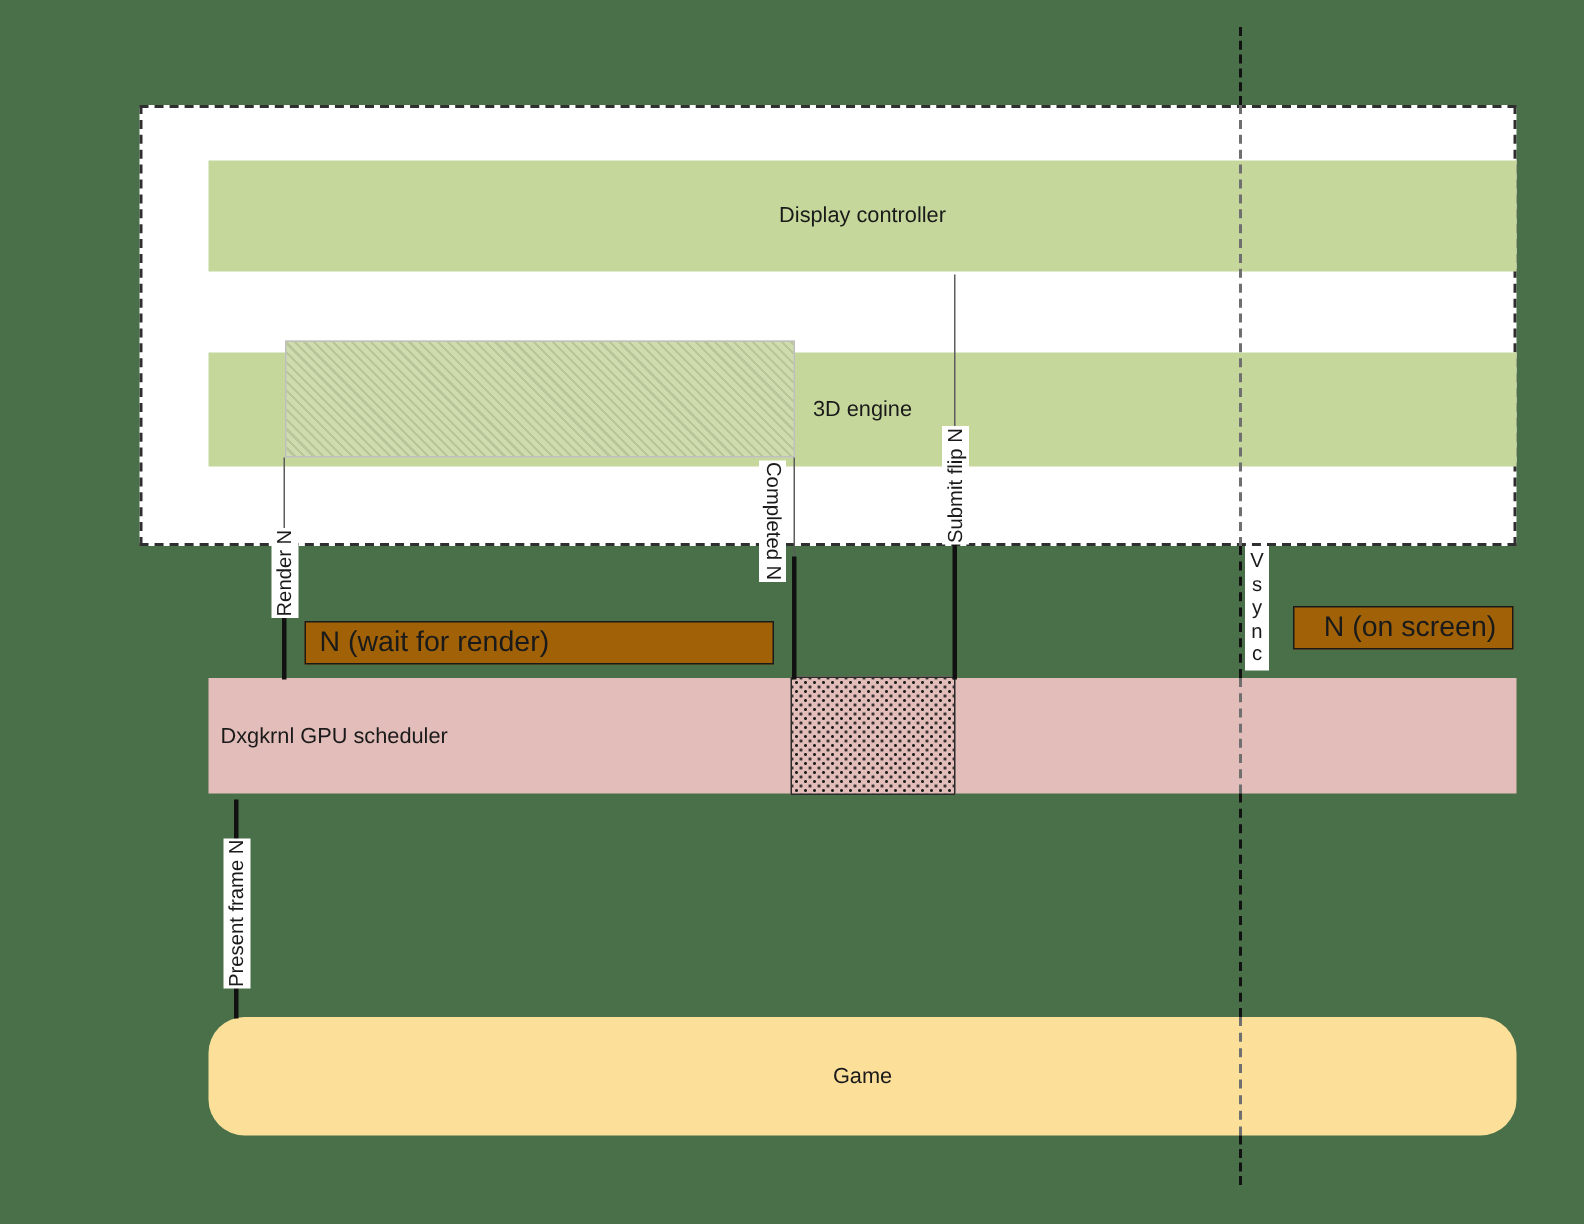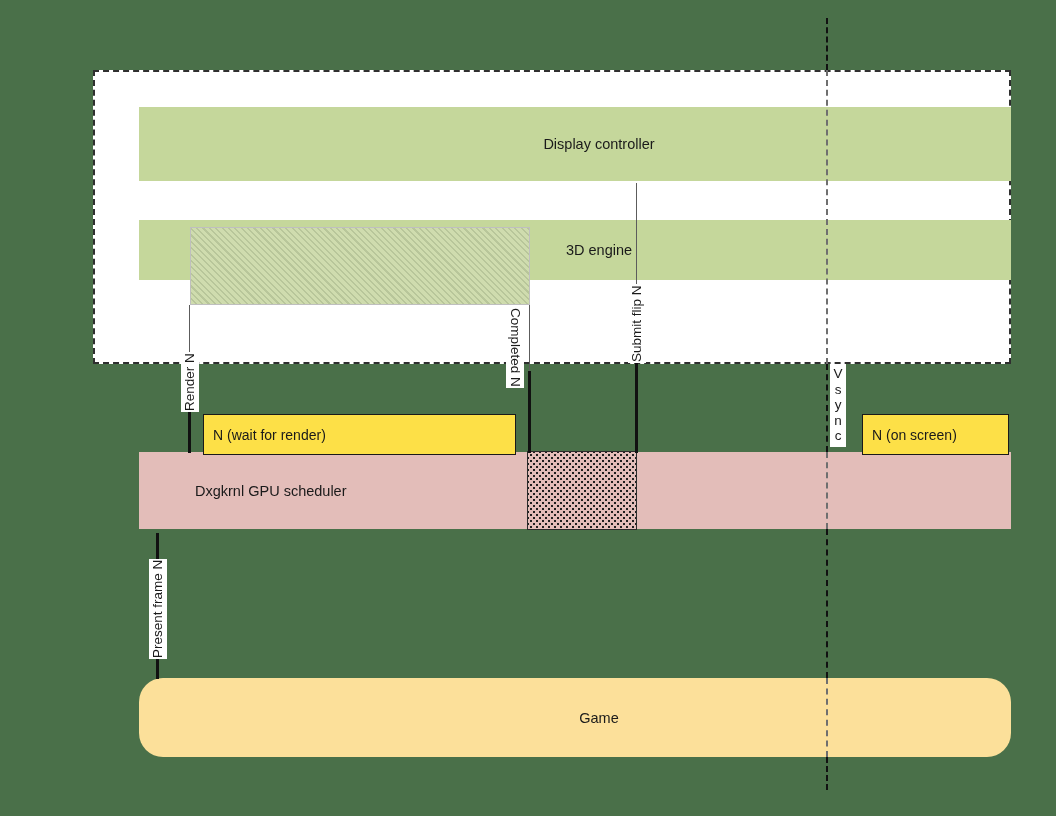--- a/index.html
+++ b/index.html
@@ -26,25 +26,25 @@
     position:absolute;
     box-sizing:border-box;
     display:flex;align-items:center;justify-content:center;
     font-size:14.5px;color:#1a1a1a;
   }
   .lane-green{background:#c5d79b;}
   .lane-pink{background:#e3bdb9;padding-left:32px;}
   .lane-yellow{background:#fce09a;border-radius:24px;}
 
   .lane-display{left:139px;top:107px;width:872px;height:74px;}
-  .lane-3d     {left:139px;top:220px;width:872px;height:60px;}
+  .lane-3d     {left:139px;top:235px;width:872px;height:76px;}
   .lane-sched  {left:139px;top:452px;width:872px;height:77px;}
   .lane-game   {left:139px;top:678px;width:872px;height:79px;}
 
-  .lane-label{position:absolute;left:0;right:0;text-align:center;pointer-events:none;margin-left:48px;}
+  .lane-label{position:absolute;left:0;right:0;text-align:center;pointer-events:none;}
   .lane-sched .lane-label-left{
     position:absolute;left:8px;right:auto;text-align:left;
   }
 
   
   .hatch{
     position:absolute;
     left:190px;top:227px;width:340px;height:78px;
     box-sizing:border-box;
     border:1.5px solid #bfbfbf;
@@ -107,32 +107,32 @@
     font-size:13.5px;
     line-height:15.5px;
     text-align:center;
     padding:2px 0 3px 0;
   }
   .vsync-word span{display:block;}
 
   
   .cbox{
     position:absolute;
-    height:41px;
-    background:#fde047;
+    height:29px;
+    background:#a16207;
     border:1.7px solid #1a1a1a;
     box-sizing:border-box;
     display:flex;align-items:center;
     padding-left:9px;
-    font-size:14px;color:#1a1a1a;
+    font-size:19px;color:#1a1a1a;
     white-space:nowrap;
   }
   .cbox-render{left:203px;top:414px;width:313px;}
   .cbox-vsync {left:648px;top:414px;width:168px;}
-  .cbox-screen{left:862px;top:414px;width:147px;}
+  .cbox-screen{left:862px;top:404px;width:147px;justify-content:center;}
 </style>
 </head>
 <body>
 
 <div id="stage">
 
   <div class="gpu-box"></div>
 
   <div class="lane lane-green lane-display">
     <span class="lane-label">Display controller</span>

